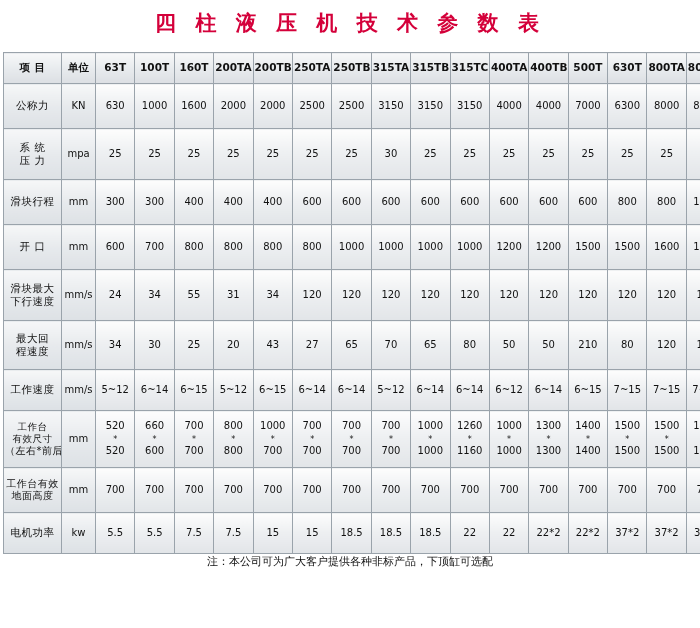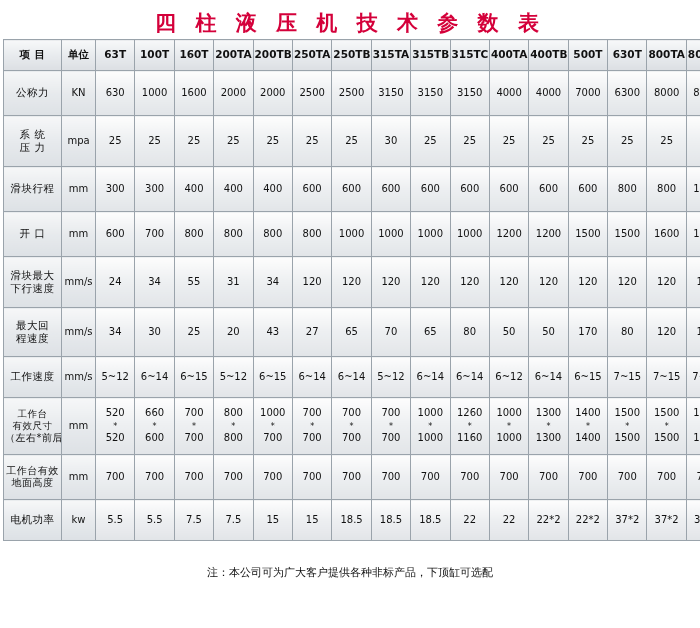--- a/index.html
+++ b/index.html
@@ -20,21 +20,21 @@
     position: relative;
     box-sizing: border-box;
   }
   .title {
     text-align: center;
     color: #d4003a;
     font-weight: bold;
     font-size: 21px;
     letter-spacing: 6px;
     padding-top: 9px;
-    padding-bottom: 2px;
+    padding-bottom: 15px;
     font-family: "DejaVu Sans", sans-serif;
   }
   table.spec {
     border-collapse: collapse;
     width: 694px;
     margin: 0 3px;
     table-layout: fixed;
   }
   table.spec td {
     border: 1px solid #9aa3ab;
@@ -71,21 +71,21 @@
   }
   .stack {
     line-height: 1.15;
     font-size: 9.5px;
     white-space: normal;
   }
   .stack .sep { font-size: 8px; }
   .note {
     text-align: center;
     font-size: 11px;
-    padding-top: 24px;
+    padding-top: 0;
     font-family: "DejaVu Sans", sans-serif;
     color: #111;
   }
   col.c-lbl { width: 58px; }
   col.c-unit { width: 34px; }
   col.c-d { width: 39.4px; }
 </style>
 </head>
 <body>
 
@@ -255,21 +255,21 @@
         <td>25</td>
         <td>20</td>
         <td>43</td>
         <td>27</td>
         <td>65</td>
         <td>70</td>
         <td>65</td>
         <td>80</td>
         <td>50</td>
         <td>50</td>
-        <td>170</td>
+        <td>210</td>
         <td>80</td>
         <td>120</td>
         <td>120</td>
 
       </tr>
 
       <tr>
         <td class="lbl lbl-multi" style="height:40px">工作速度</td>
         <td class="unit">mm/s</td>
         <td>5~12</td>

